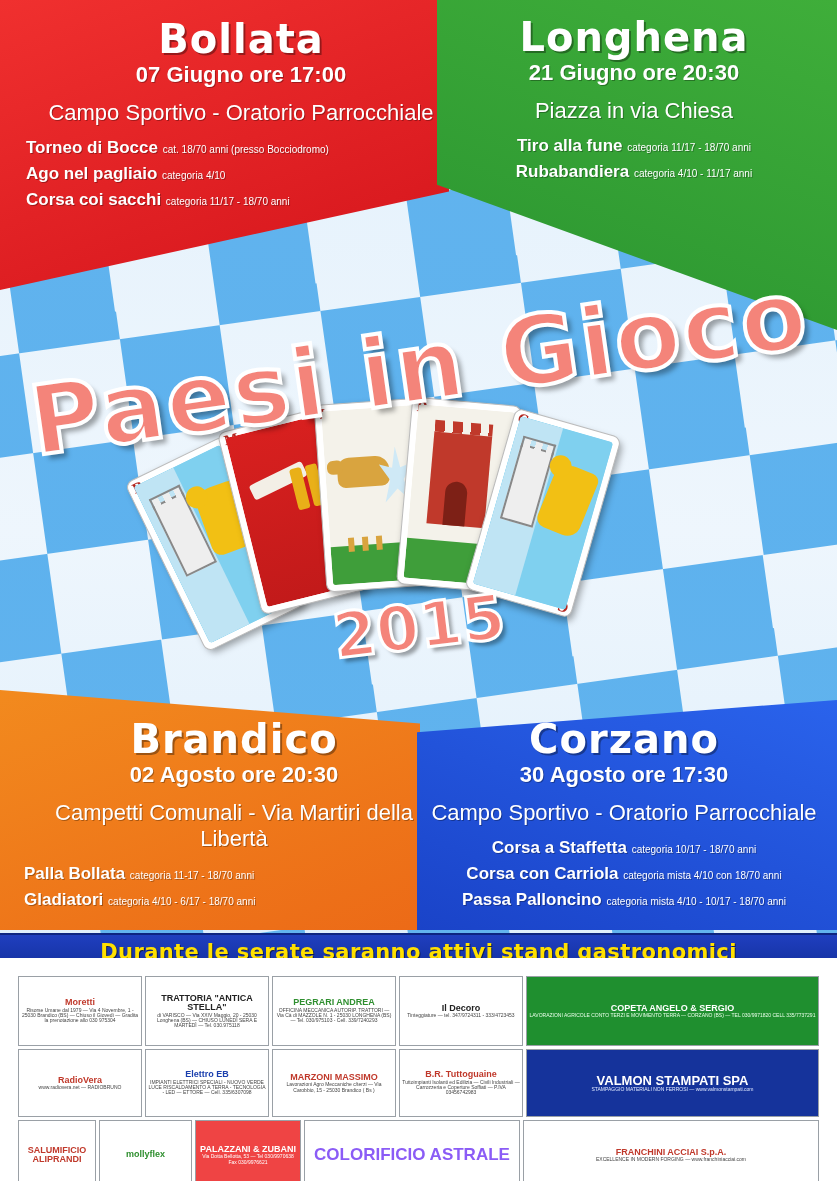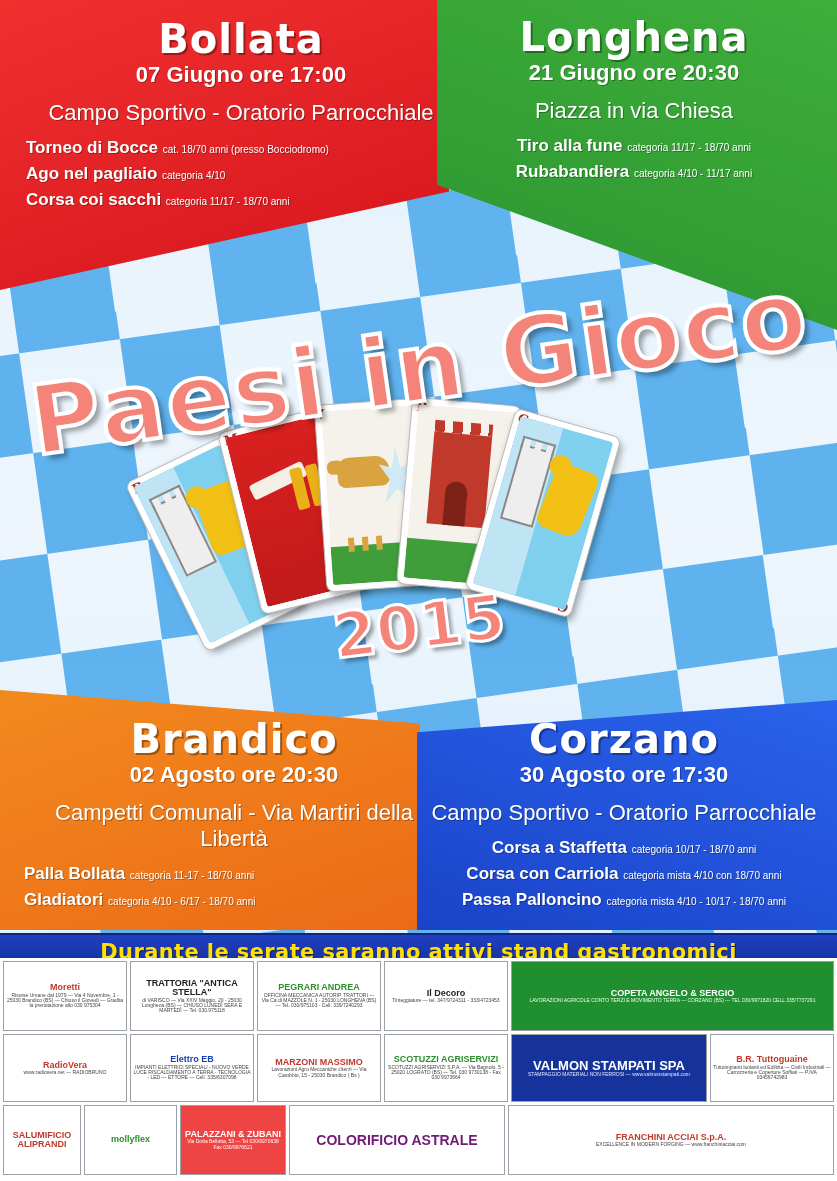--- a/index.html
+++ b/index.html
@@ -161,21 +161,21 @@
   }
   .gastro span{
     color:#ffe000;font-weight:bold;font-size:21px;letter-spacing:.4px;
     font-family:"DejaVu Sans",sans-serif;
     text-shadow:1px 1px 0 rgba(0,0,0,.5);
   }
   
   .sponsors{
     position:absolute;left:0;top:958px;width:837px;height:223px;z-index:9;
     background:#ffffff;
-    padding:3px;box-sizing:border-box;
+    padding:18px;box-sizing:border-box;
   }
   .srow{display:flex;gap:3px;margin-bottom:3px;}
   .sbox{
     border:1px solid #9aa0a6;background:#fff;
     position:relative;overflow:hidden;
     display:flex;flex-direction:column;align-items:center;justify-content:center;
     text-align:center;line-height:1.05;
     font-size:5px;color:#222;padding:2px;box-sizing:border-box;
   }
   .sbox .bn{font-weight:bold;font-size:9px;}
@@ -368,48 +368,44 @@
       </div>
       <div class="sbox" style="width:124px;">
         <div class="bn tag-blue">Elettro EB</div>
         <div class="bs">IMPIANTI ELETTRICI SPECIALI - NUOVO VERDE LUCE RISCALDAMENTO A TERRA - TECNOLOGIA - LED — ETTORE — Cell. 335/6307098</div>
       </div>
       <div class="sbox" style="width:124px;">
         <div class="bn tag-red">MARZONI MASSIMO</div>
         <div class="bs">Lavorazioni Agro Meccaniche c/terzi — Via Carobbio, 15 - 25030 Brandico ( Bs )</div>
       </div>
       <div class="sbox" style="width:124px;">
-        <div class="bn tag-green">SCOTUZZI AGRISERVIZI</div>
-        <div class="bs">SCOTUZZI AGRISERVIZI S.P.A. — Via Bagnolo, 5 - 25020 LOGRATO (BS) — Tel. 030 9730138 - Fax 030 9973664</div>
+        <div class="bn tag-red">B.R. Tuttoguaine</div>
+        <div class="bs">Tuttoimpianti Isolanti ed Edilizia — Civili Industriali — Carrozzeria e Coperture Soffiati — P.IVA 03456742983</div>
       </div>
       <div class="sbox" style="flex:1;background:#15339b;color:#fff;">
         <div class="bn" style="color:#fff;font-size:13px;">VALMON STAMPATI SPA</div>
         <div class="bs" style="color:#dfe8ff;">STAMPAGGIO MATERIALI NON FERROSI — www.valmonstampati.com</div>
-      </div>
-      <div class="sbox" style="width:124px;">
-        <div class="bn tag-red">B.R. Tuttoguaine</div>
-        <div class="bs">Tuttoimpianti Isolanti ed Edilizia — Civili Industriali — Carrozzeria e Coperture Soffiati — P.IVA 03456742983</div>
       </div>
     </div>
 
     <div class="srow" style="height:70px;">
       <div class="sbox" style="width:78px;">
         <div class="bn tag-red">SALUMIFICIO ALIPRANDI</div>
         <div class="bs"></div>
       </div>
       <div class="sbox" style="width:93px;">
         <div class="bn tag-green">mollyflex</div>
         <div class="bs"></div>
       </div>
       <div class="sbox" style="width:106px;background:#ef4444;">
         <div class="bn" style="color:#fff;">PALAZZANI &amp; ZUBANI</div>
         <div class="bs" style="color:#fff;">Via Dotta Bellotta, 53 — Tel 030/9970638 Fax 030/9976621</div>
       </div>
       <div class="sbox" style="width:216px;">
-        <div class="bn" style="font-size:14px;color:#701a75;">COLORIFICIO ASTRALE</div>
+        <div class="bn" style="font-size:17px;color:#8b5cf6;">COLORIFICIO ASTRALE</div>
         <div class="bs"></div>
       </div>
       <div class="sbox" style="flex:1;">
         <div class="bn tag-red">FRANCHINI ACCIAI S.p.A.</div>
         <div class="bs">EXCELLENCE IN MODERN FORGING — www.franchiniacciai.com</div>
       </div>
     </div>
   </div>
 
 </div>

